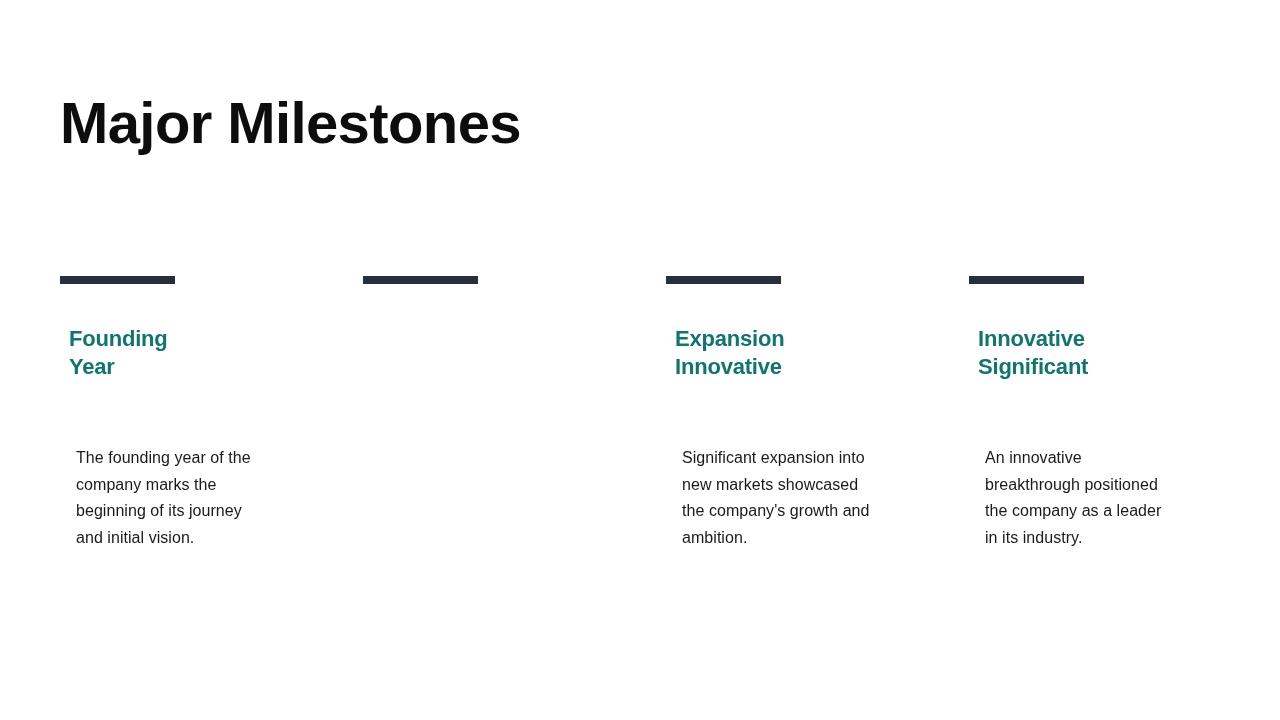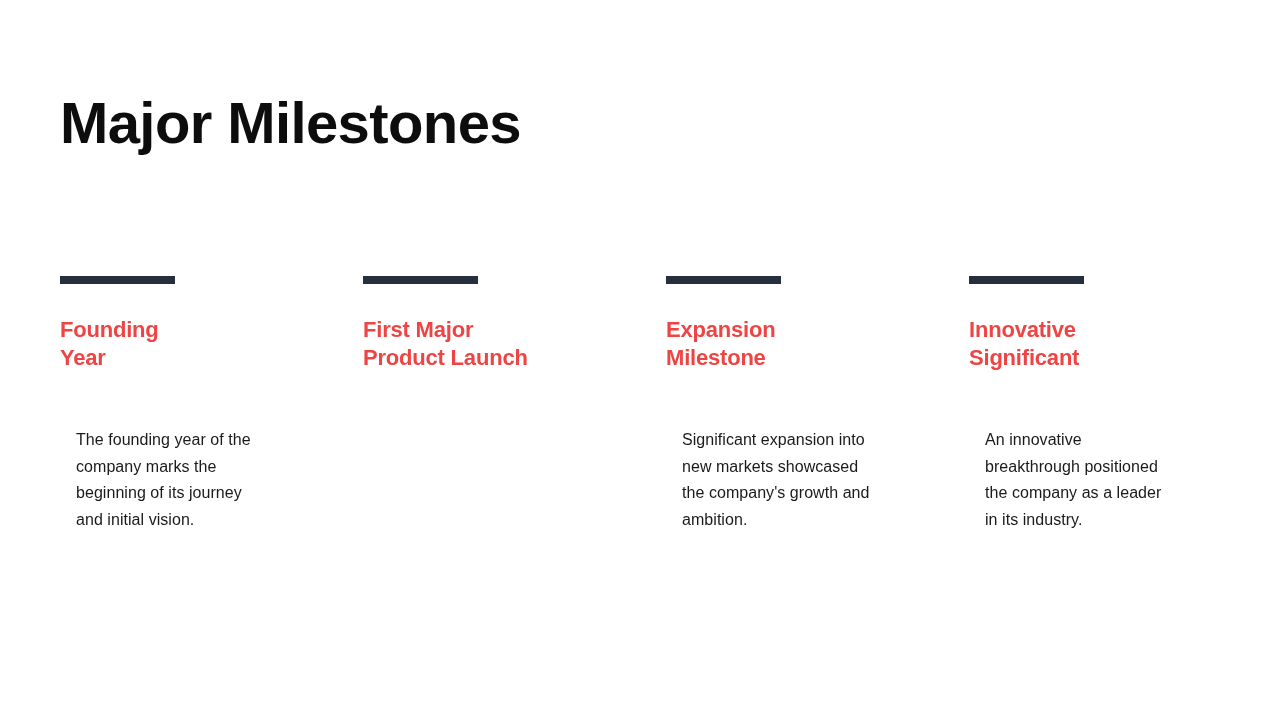--- a/index.html
+++ b/index.html
@@ -59,27 +59,27 @@
 
   .accent-bar {
     width: 115px;
     height: 8px;
     background: #252f3e;
     border-radius: 0;
     flex: none;
   }
 
   .milestone-heading {
-    margin: 0;
+    margin: 9px;
     padding-top: 32px;
     font-size: 22px;
     line-height: 28px;
     font-weight: 700;
     letter-spacing: -0.2px;
-    color: #ef4444;
+    color: #0f766e;
     white-space: pre-line;
   }
 
   .milestone-body {
     margin: 16px;
     padding-top: 39px;
     font-size: 16px;
     line-height: 26.5px;
     font-weight: 400;
     letter-spacing: 0.05px;
@@ -97,28 +97,26 @@
 
     <div class="milestone-col">
       <div class="accent-bar" style="background: rgb(37, 47, 62);"></div>
       <h2 class="milestone-heading">Founding
 Year</h2>
       <p class="milestone-body">The founding year of the company marks the beginning of its journey and initial vision.</p>
     </div>
 
     <div class="milestone-col">
       <div class="accent-bar" style="background: rgb(37, 47, 62);"></div>
-      <h2 class="milestone-heading">First Major
-Product Launch</h2>
     </div>
 
     <div class="milestone-col">
       <div class="accent-bar" style="background: rgb(37, 47, 62);"></div>
       <h2 class="milestone-heading">Expansion
-Milestone</h2>
+Innovative</h2>
       <p class="milestone-body">Significant expansion into new markets showcased the company's growth and ambition.</p>
     </div>
 
     <div class="milestone-col">
       <div class="accent-bar" style="background: rgb(37, 47, 62);"></div>
       <h2 class="milestone-heading">Innovative
 Significant</h2>
       <p class="milestone-body">An innovative breakthrough positioned the company as a leader in its industry.</p>
     </div>
 

